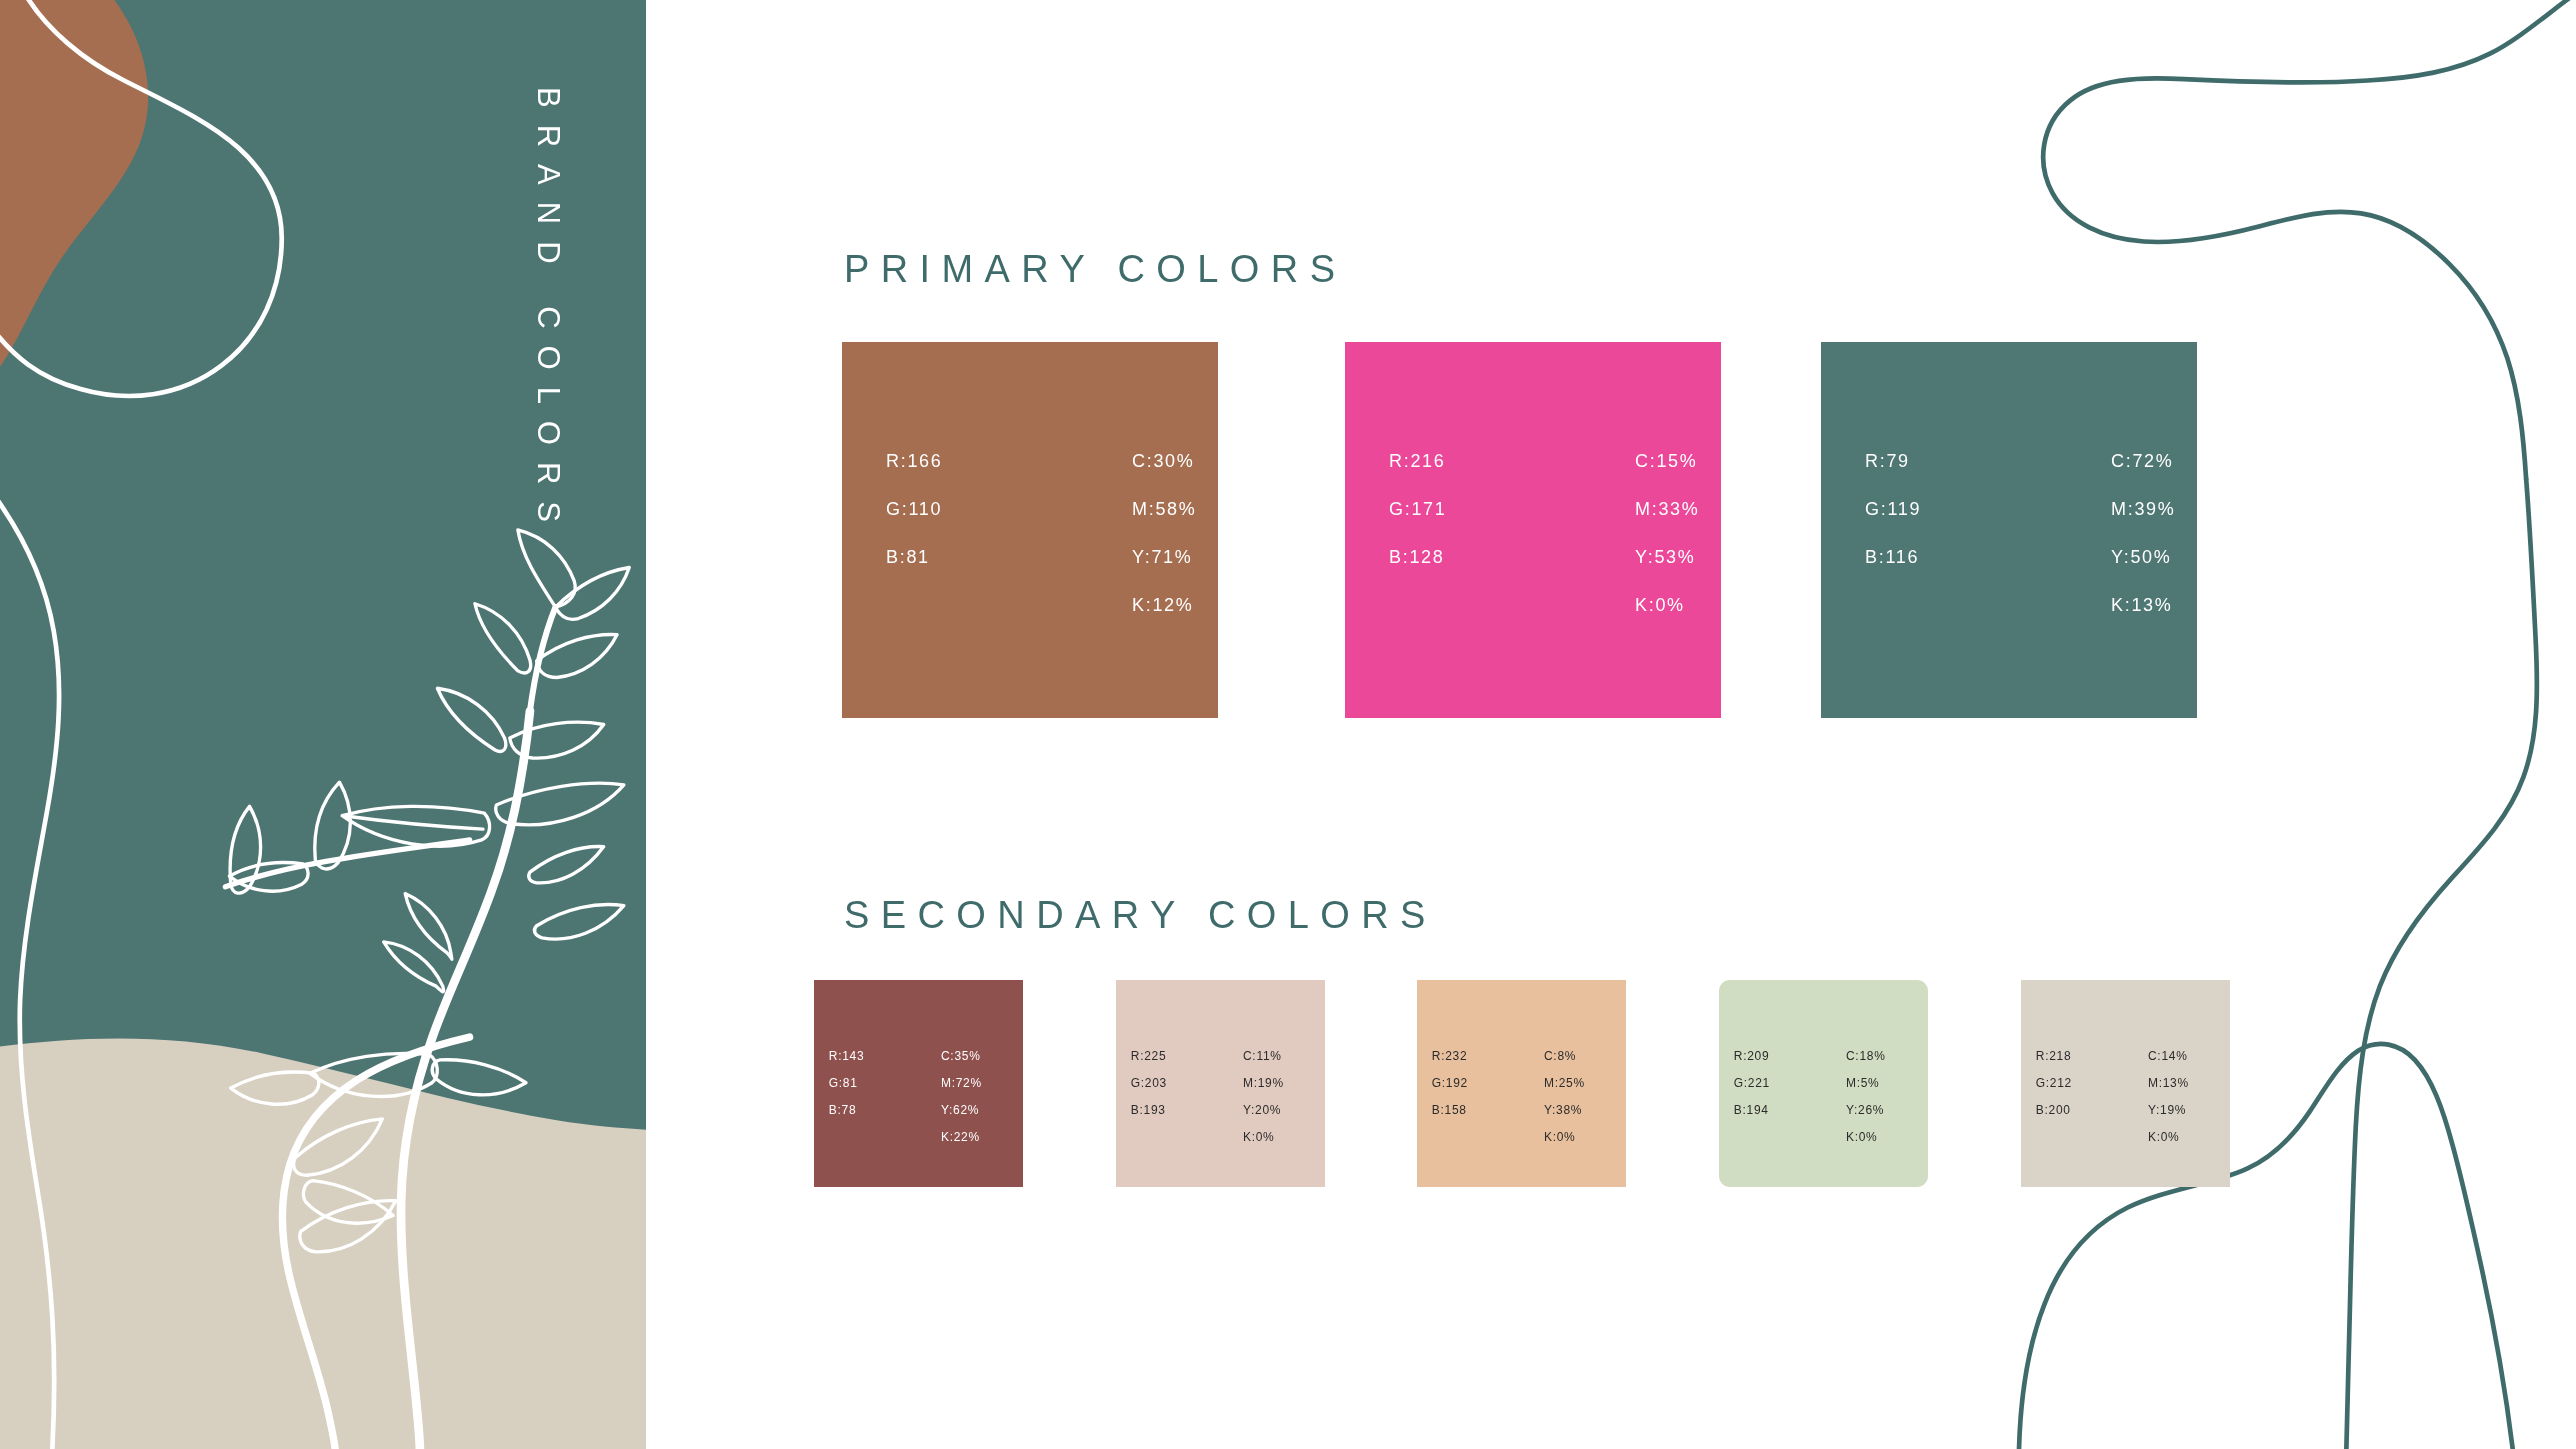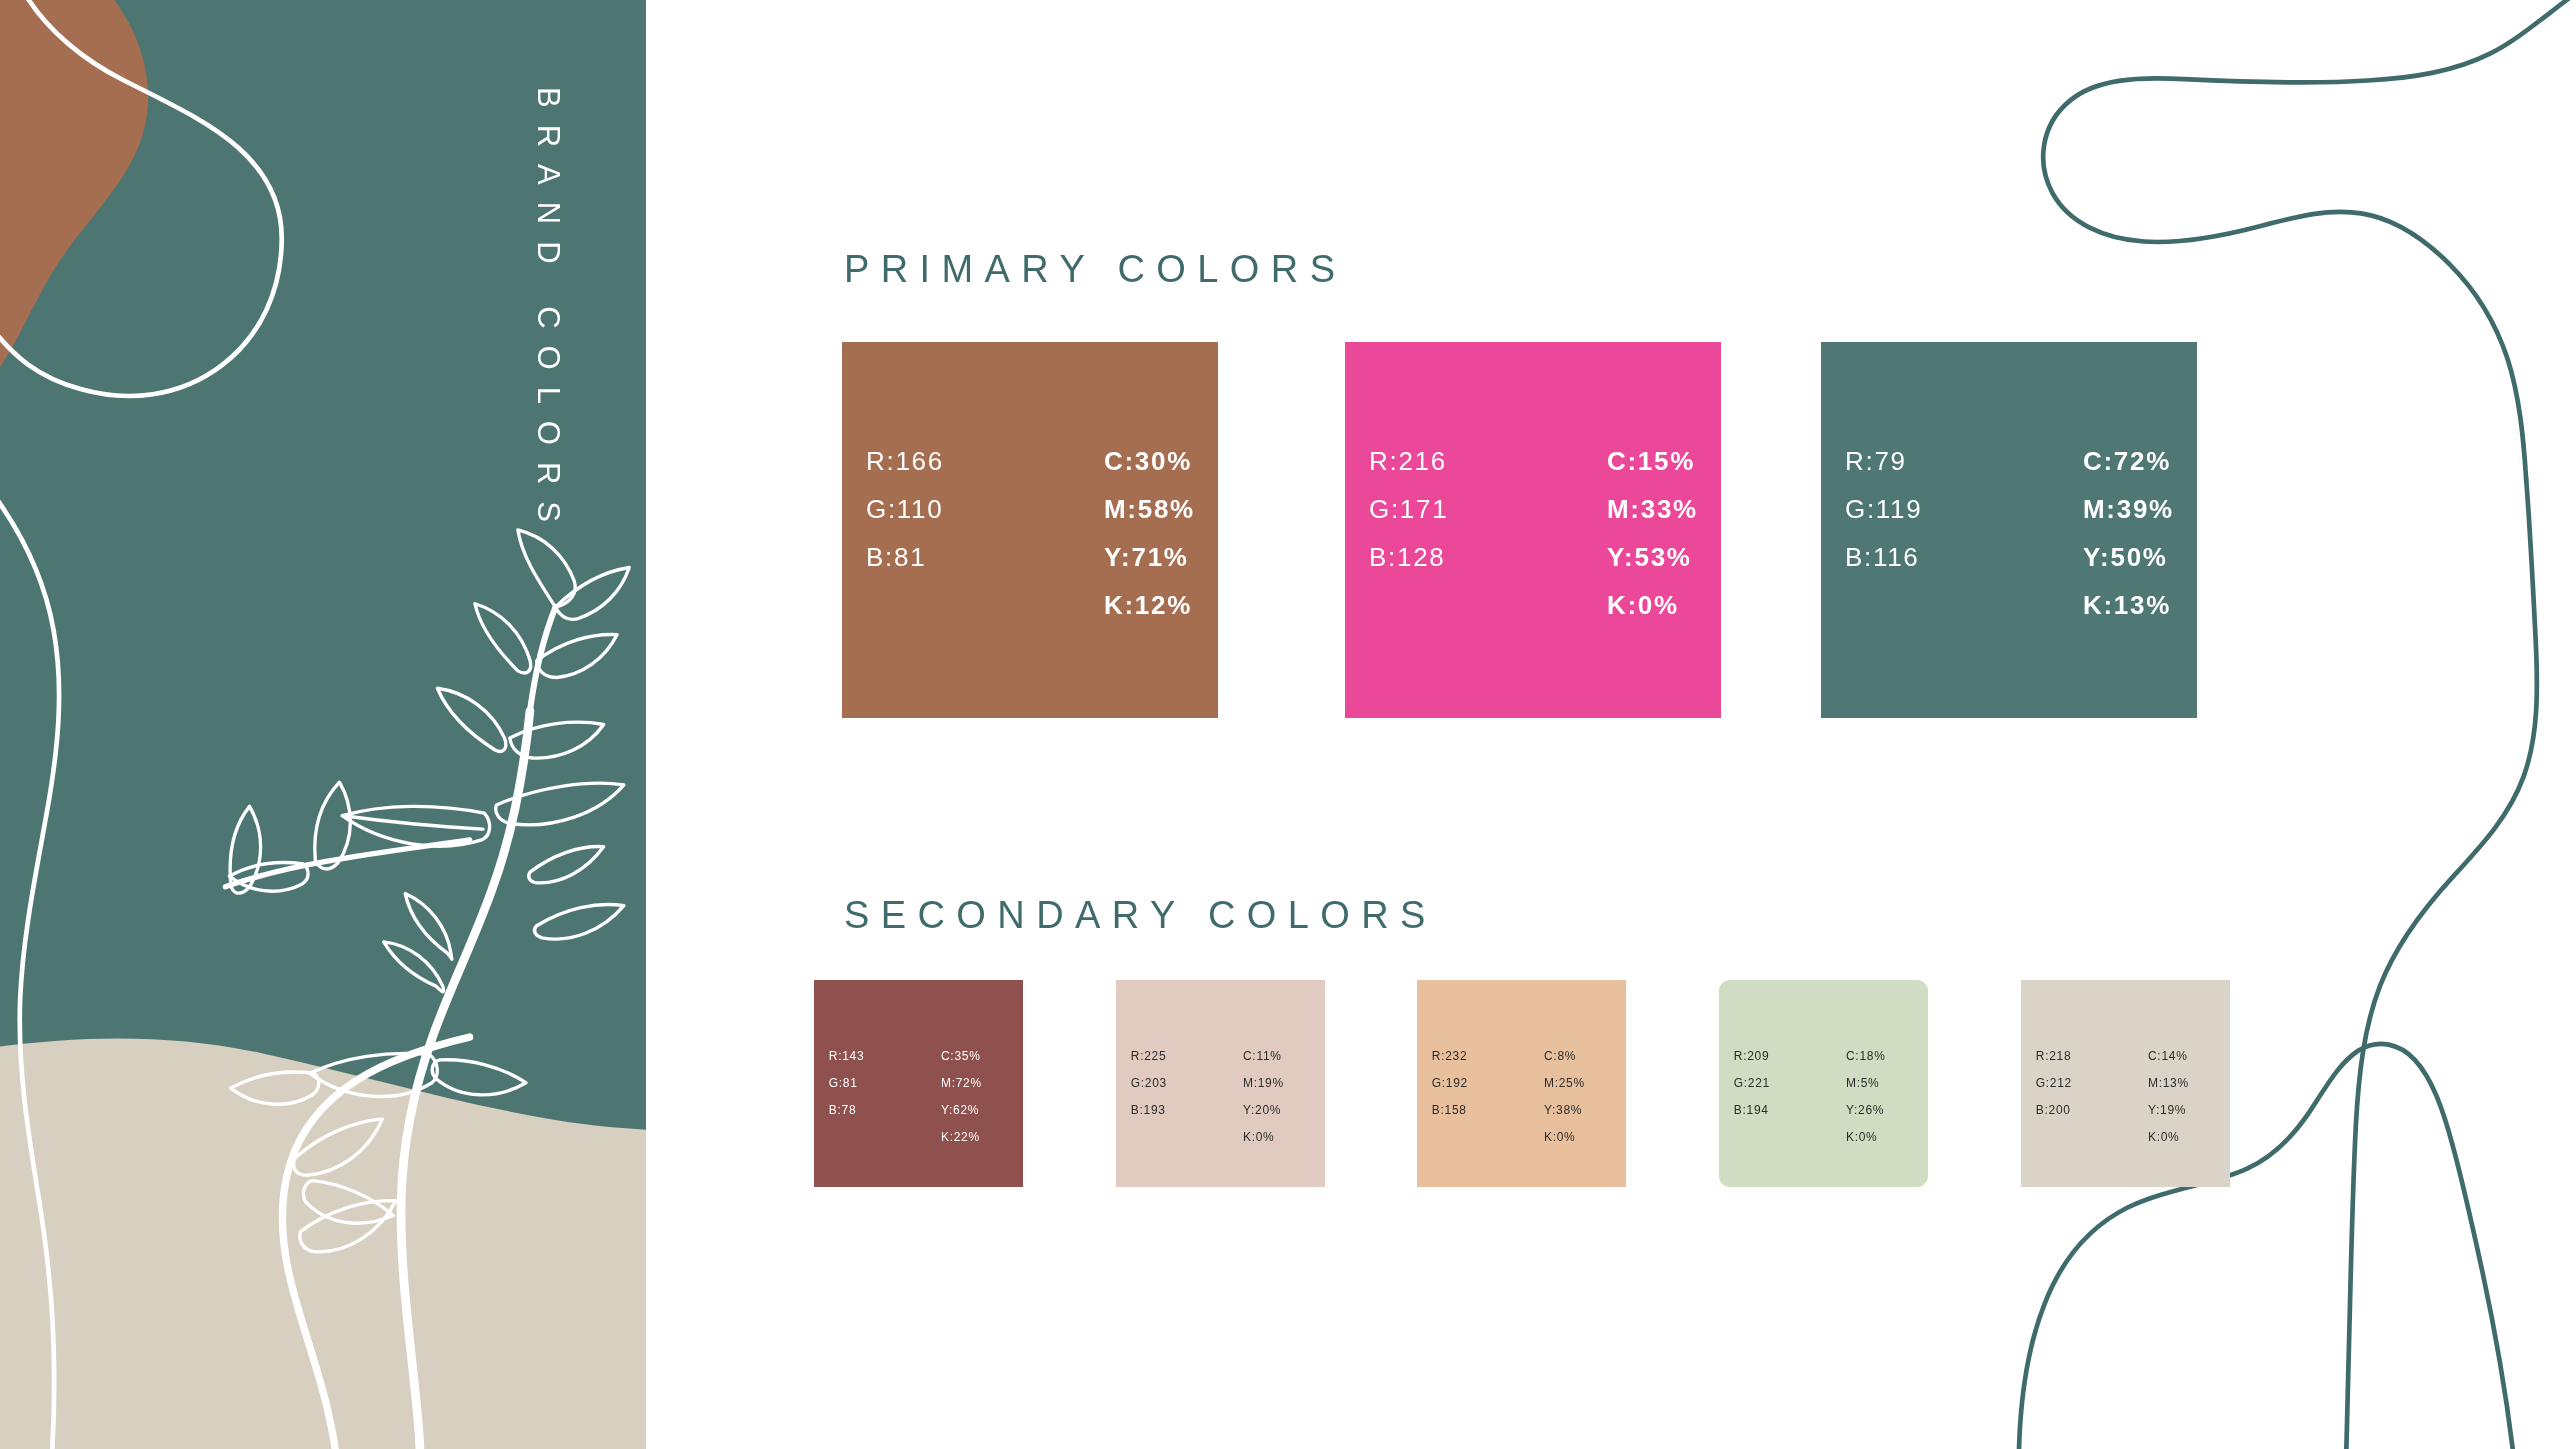--- a/index.html
+++ b/index.html
@@ -59,27 +59,28 @@
   
   .swatch-primary{
     position:absolute;
     top:342px;
     width:376px;height:376px;
   }
   .swatch-primary .col-rgb{
     position:absolute;left:24px;top:95px;
   }
   .swatch-primary .col-cmyk{
-    position:absolute;left:262px;top:95px;font-weight:bold;
+    position:absolute;left:270px;top:95px;
   }
   .swatch-primary .val{
-    font-size:26px;
+    font-size:18px;
     letter-spacing:1.7px;
     line-height:48px;
     white-space:nowrap;
+    margin-left:20px;
   }
 
   
   .swatch-secondary{
     position:absolute;
     top:980px;
     width:209px;height:207px;
   }
   .swatch-secondary .col-rgb{
     position:absolute;left:14.8px;top:63px;

